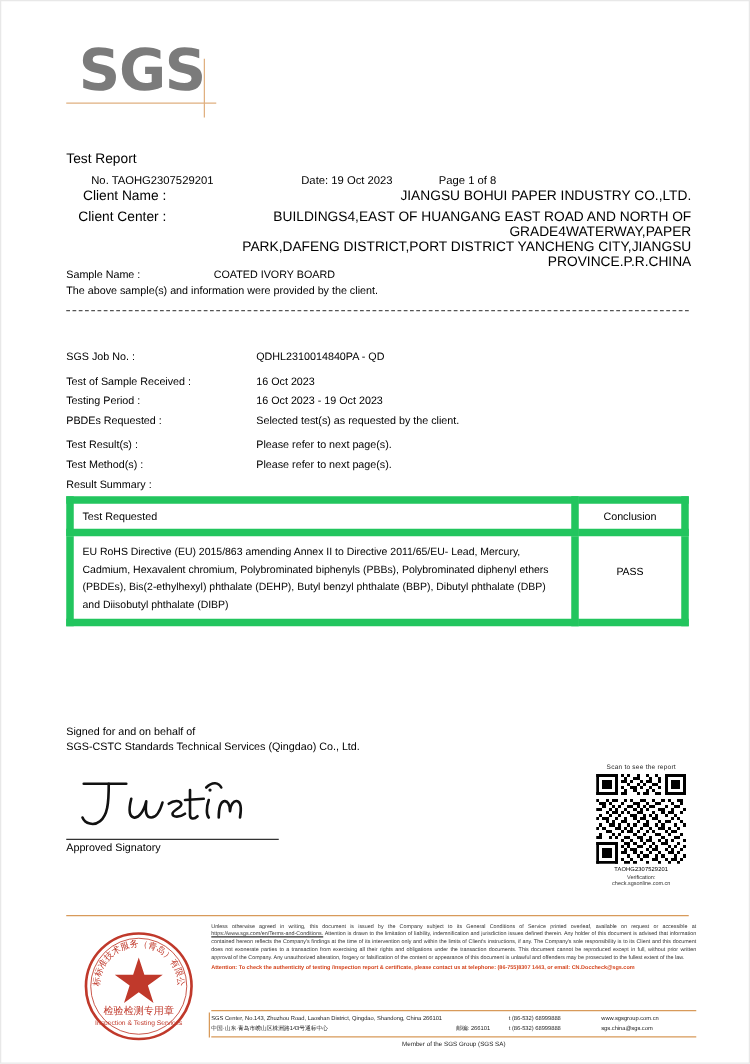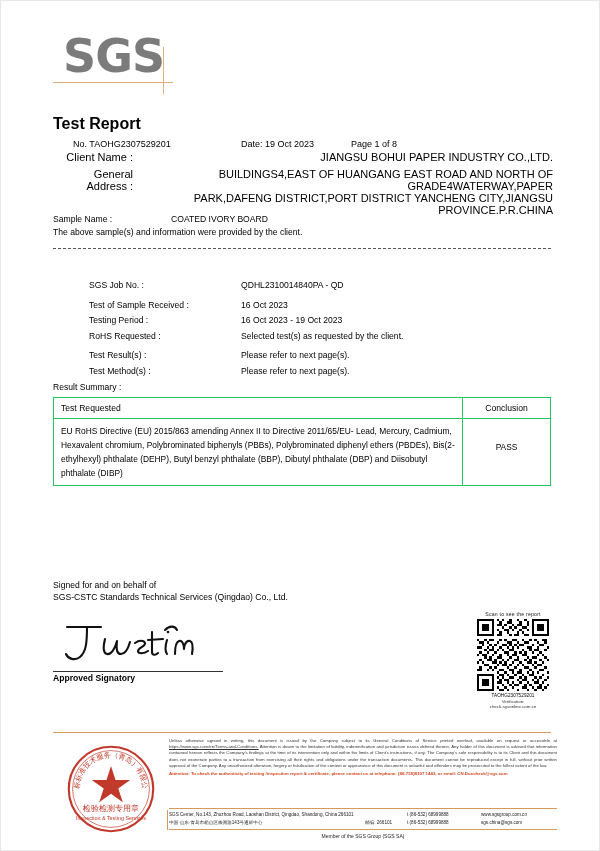--- a/index.html
+++ b/index.html
@@ -40,21 +40,21 @@
     position: absolute;
     left: 162px; top: 46px;
     width: 1px; height: 47px;
     background: #e0b080;
   }
 
   
   .hdr { position: absolute; left: 52px; top: 114px; width: 500px; }
   .hdr-title {
     display: inline-block;
-    font-size: 16px; font-weight: bold;
+    font-size: 11px; font-weight: normal;
     vertical-align: bottom;
     width: 160px;
   }
   .hdr-meta {
     display: inline-block;
     font-size: 9px;
     vertical-align: bottom;
     padding-bottom: 2px;
     padding-left: 20px;
   }
@@ -73,36 +73,36 @@
   .sample { position: absolute; left: 52px; top: 212px; width: 500px; font-size: 8.6px; }
   .sample-row { line-height: 13px; }
   .sample-lbl { display: inline-block; width: 118px; }
   .dashed-sep {
     position: absolute; left: 52px; top: 247px;
     width: 498px; height: 0;
     border-top: 1px dashed #555;
   }
 
   
-  .job { position: absolute; left: 52px; top: 277px; width: 500px; font-size: 8.6px; margin-left: 36px; }
+  .job { position: absolute; left: 52px; top: 277px; width: 500px; font-size: 8.6px; }
   .job-row { line-height: 15.6px; }
   .job-lbl { display: inline-block; width: 152px; }
   .job-val { display: inline-block; }
   .job-row.gap { margin-top: 4px; }
   .result-summary { position: absolute; left: 52px; top: 381px; font-size: 8.6px; }
 
   
   table.summary {
     position: absolute; left: 52px; top: 396px;
     width: 498px;
     border-collapse: collapse;
     font-size: 8.4px;
   }
   table.summary th, table.summary td {
-    border: 1px solid #22c55e;
+    border: 6px solid #22c55e;
     padding: 5px 7px;
     text-align: left;
     font-weight: normal;
     vertical-align: top;
   }
   table.summary th { font-size: 8.6px; padding: 5px 7px; }
   table.summary .col-concl { width: 88px; text-align: center; }
   table.summary td.concl { text-align: center; padding-top: 23px; }
   table.summary td.req { line-height: 14px; }
 
@@ -110,21 +110,21 @@
   .sig { position: absolute; left: 52px; top: 578px; font-size: 8.6px; }
   .sig-line1, .sig-line2 { line-height: 12px; }
   .signature-img {
     margin-top: 16px;
     width: 170px; height: 48px;
   }
   .sig-rule {
     width: 170px; height: 1px; background: #333; margin-top: 2px;
   }
   .sig-name { margin-top: 7px; line-height: 13px; }
-  .sig-role { line-height: 13px; font-weight: bold; }
+  .sig-role { line-height: 13px; }
 
   
   .qr-block {
     position: absolute; left: 464px; top: 610px;
     width: 96px; text-align: center;
   }
   .qr-caption-top { font-size: 5.2px; color: #222; margin-bottom: 2px; letter-spacing: .2px; }
   .qr-img { width: 72px; height: 72px; margin: 0 auto; display:block; }
   .qr-no { font-size: 4.6px; margin-top: 2px; letter-spacing: .1px; }
   .qr-verif { font-size: 4.4px; margin-top: 1px; color: #333; }
@@ -185,21 +185,21 @@
 
   <div class="hdr">
     <span class="hdr-title">Test Report</span><span class="hdr-meta"><span class="hdr-no">No. TAOHG2307529201</span><span class="hdr-date">Date: 19 Oct 2023</span><span class="hdr-page">Page 1 of 8</span></span>
   </div>
 
   <div class="client">
     <div class="client-row">
       <span class="lbl">Client Name :</span><span class="val">JIANGSU BOHUI PAPER INDUSTRY CO.,LTD.</span>
     </div>
     <div class="client-row">
-      <span class="lbl">General Address :</span><span class="val"><span>BUILDINGS4,EAST OF HUANGANG EAST ROAD AND NORTH OF GRADE4WATERWAY,PAPER</span><span class="l2">PARK,DAFENG DISTRICT,PORT DISTRICT YANCHENG CITY,JIANGSU PROVINCE.P.R.CHINA</span></span>
+      <span class="lbl">Client Center :</span><span class="val"><span>BUILDINGS4,EAST OF HUANGANG EAST ROAD AND NORTH OF GRADE4WATERWAY,PAPER</span><span class="l2">PARK,DAFENG DISTRICT,PORT DISTRICT YANCHENG CITY,JIANGSU PROVINCE.P.R.CHINA</span></span>
     </div>
   </div>
 
   <div class="sample">
     <div class="sample-row">
       <span class="sample-lbl">Sample Name :</span><span>COATED IVORY BOARD</span>
     </div>
     <div class="sample-row">The above sample(s) and information were provided by the client.</div>
   </div>
   <div class="dashed-sep"></div>
@@ -208,21 +208,21 @@
     <div class="job-row">
       <span class="job-lbl">SGS Job No. :</span><span class="job-val">QDHL2310014840PA - QD</span>
     </div>
     <div class="job-row gap">
       <span class="job-lbl">Test of Sample Received :</span><span class="job-val">16 Oct 2023</span>
     </div>
     <div class="job-row">
       <span class="job-lbl">Testing Period :</span><span class="job-val">16 Oct 2023 - 19 Oct 2023</span>
     </div>
     <div class="job-row">
-      <span class="job-lbl">RoHS Requested :</span><span class="job-val">Selected test(s) as requested by the client.</span>
+      <span class="job-lbl">PBDEs Requested :</span><span class="job-val">Selected test(s) as requested by the client.</span>
     </div>
     <div class="job-row gap">
       <span class="job-lbl">Test Result(s) :</span><span class="job-val">Please refer to next page(s).</span>
     </div>
     <div class="job-row">
       <span class="job-lbl">Test Method(s) :</span><span class="job-val">Please refer to next page(s).</span>
     </div>
   </div>
   <div class="result-summary">Result Summary :</div>
 

